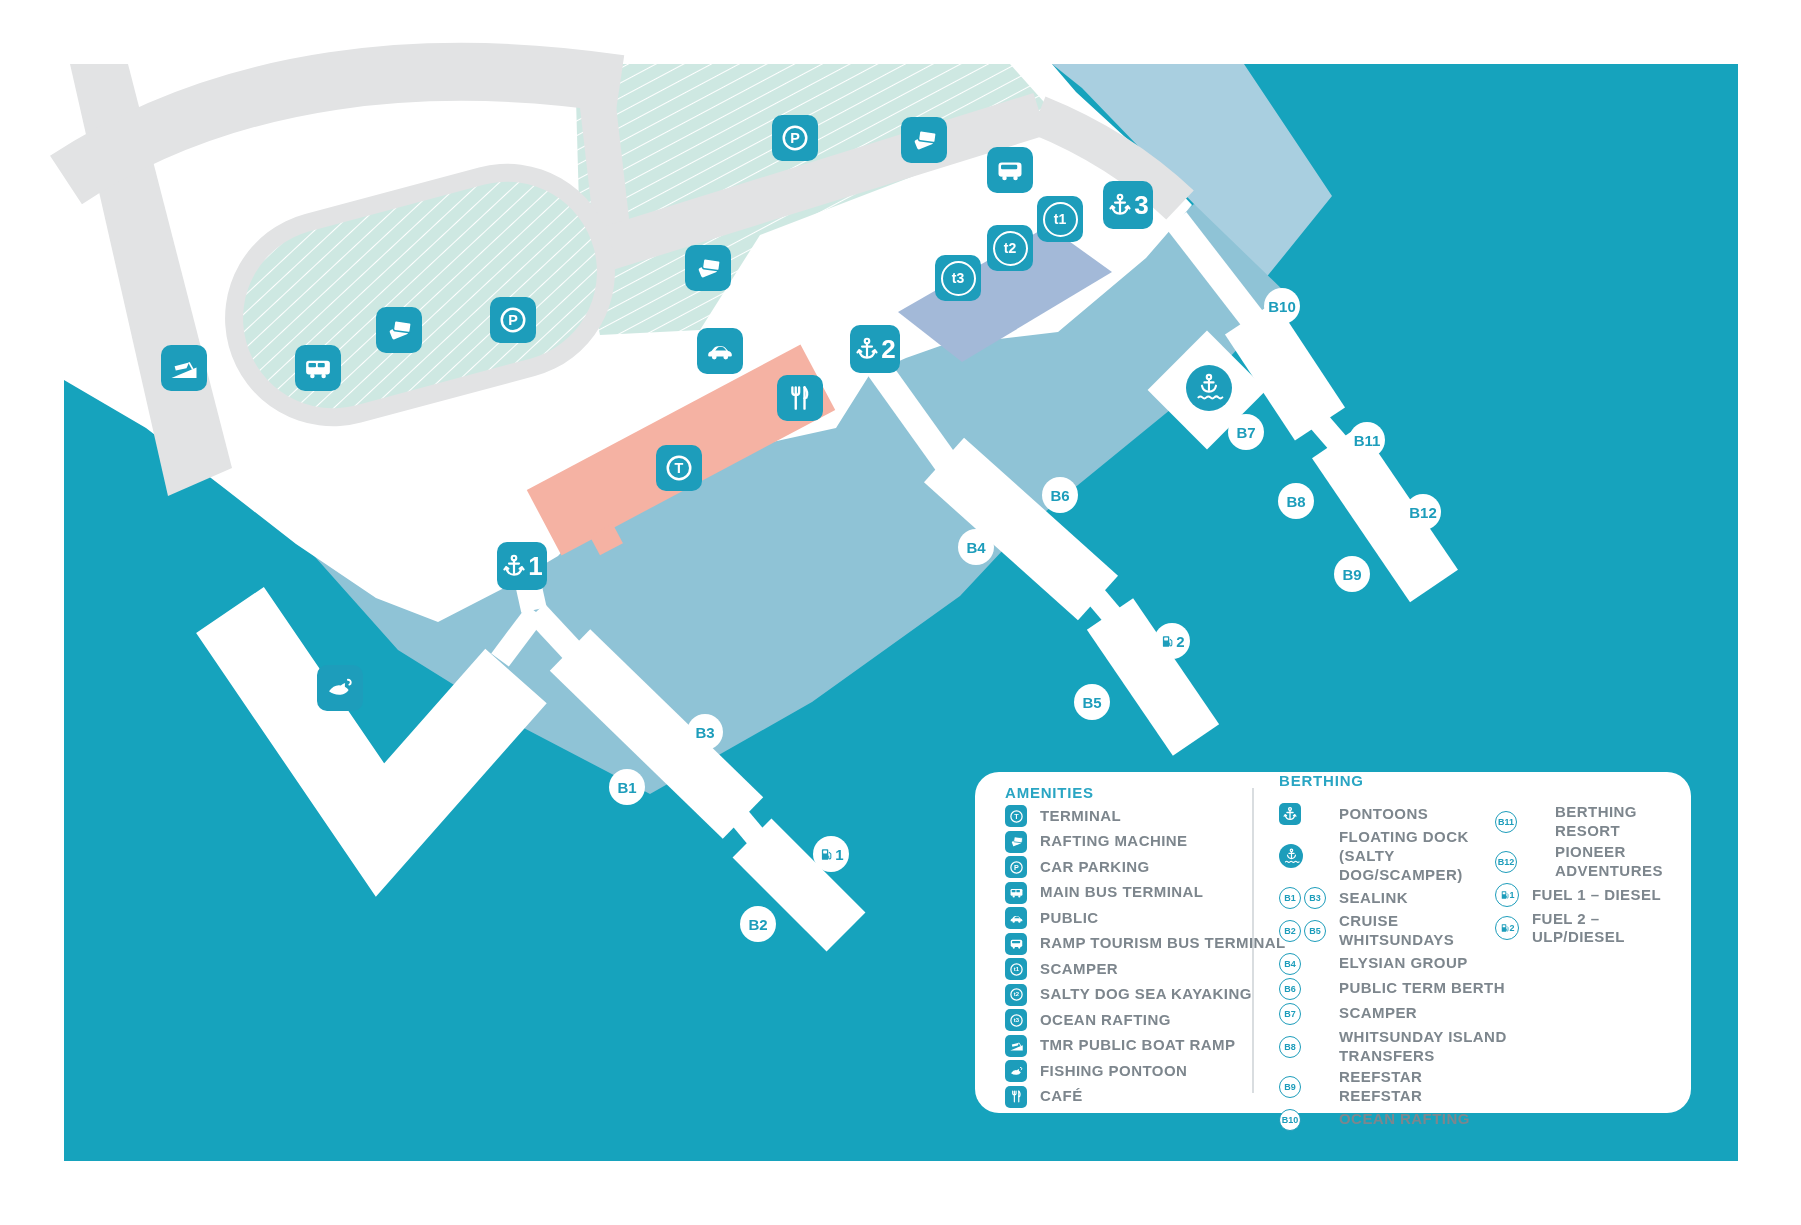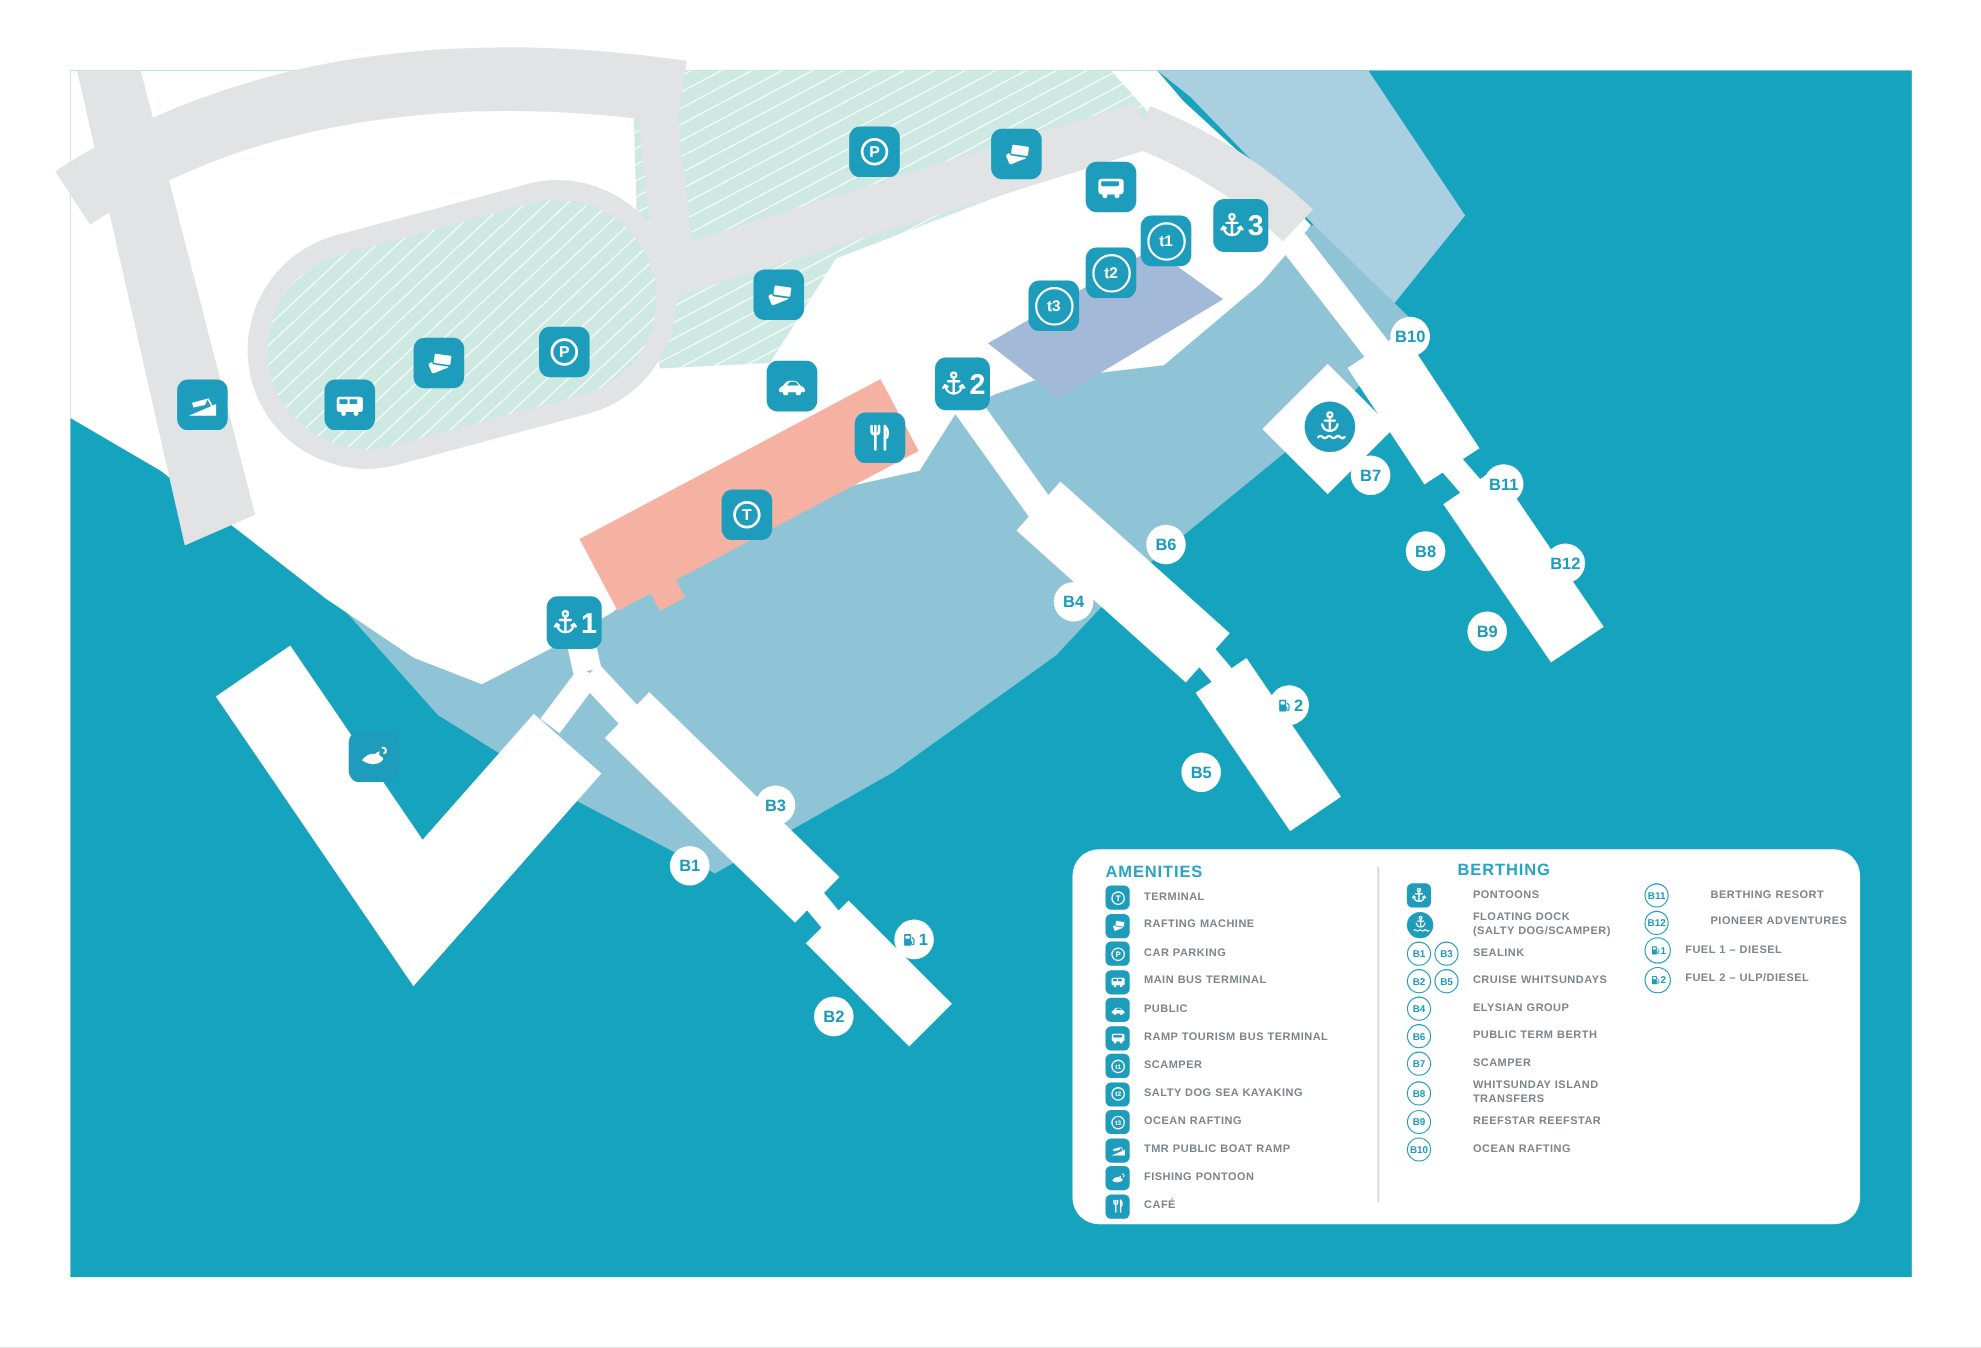--- a/index.html
+++ b/index.html
@@ -18,35 +18,35 @@
     justify-content:center;color:var(--teal);font-weight:bold;font-size:15px;}
   .fuel-mk{background:#fff;border-radius:50%;width:36px;height:36px;display:flex;align-items:center;
     justify-content:center;color:var(--teal);font-weight:bold;font-size:15px;gap:0px;}
   .dock-mk{background:var(--teal);border-radius:50%;width:46px;height:46px;display:flex;
     align-items:center;justify-content:center;}
   
   #legend{position:absolute;left:975px;top:772px;width:716px;height:341px;background:#fff;
     border-radius:24px;}
   .lg-title{position:absolute;font-size:15px;font-weight:bold;letter-spacing:.8px;color:#29a5c3;}
   #amen-title{left:30px;top:12px;}
-  #berth-title{left:304px;top:10px;margin-left:46px;}
+  #berth-title{left:304px;top:0;}
   .divider{position:absolute;left:277px;top:16px;width:1.5px;height:305px;background:#d9dde0;}
   .lg-col{position:absolute;display:flex;flex-direction:column;}
   #amen-col{left:30px;top:33px;gap:3.5px;}
   #berth-col{left:304px;top:31px;gap:3px;width:230px;}
   #svc-col{left:520px;top:31px;gap:2.5px;width:196px;}
   .lg-row{display:flex;align-items:center;gap:13px;min-height:22px;}
   .lg-ic{width:22px;height:22px;border-radius:5px;background:var(--teal);flex:0 0 auto;
     display:flex;align-items:center;justify-content:center;}
   .lg-ic.round{border-radius:50%;width:24px;height:24px;}
   .lg-badge{width:22px;height:22px;border-radius:50%;border:1.6px solid var(--teal);background:#fff;
     color:var(--teal);font-size:9px;font-weight:bold;display:flex;align-items:center;justify-content:center;
     flex:0 0 auto;box-sizing:border-box;}
   .bcluster{display:flex;gap:3px;width:47px;flex:0 0 auto;}
-  .lg-lab{font-size:10px;font-weight:bold;letter-spacing:.45px;color:#7d868d;white-space:pre-line;line-height:1.25;}
+  .lg-lab{font-size:15px;font-weight:bold;letter-spacing:.45px;color:#7d868d;white-space:pre-line;line-height:1.25;}
 </style>
 </head>
 <body>
 
 <div id="stage">
 
   <svg id="terrain" width="1801" height="1225" viewBox="0 0 1801 1225">
     <defs>
       <pattern id="hatch" width="13" height="13" patternUnits="userSpaceOnUse" patternTransform="rotate(62)">
         <rect width="13" height="13" fill="#cee8e2"></rect>

